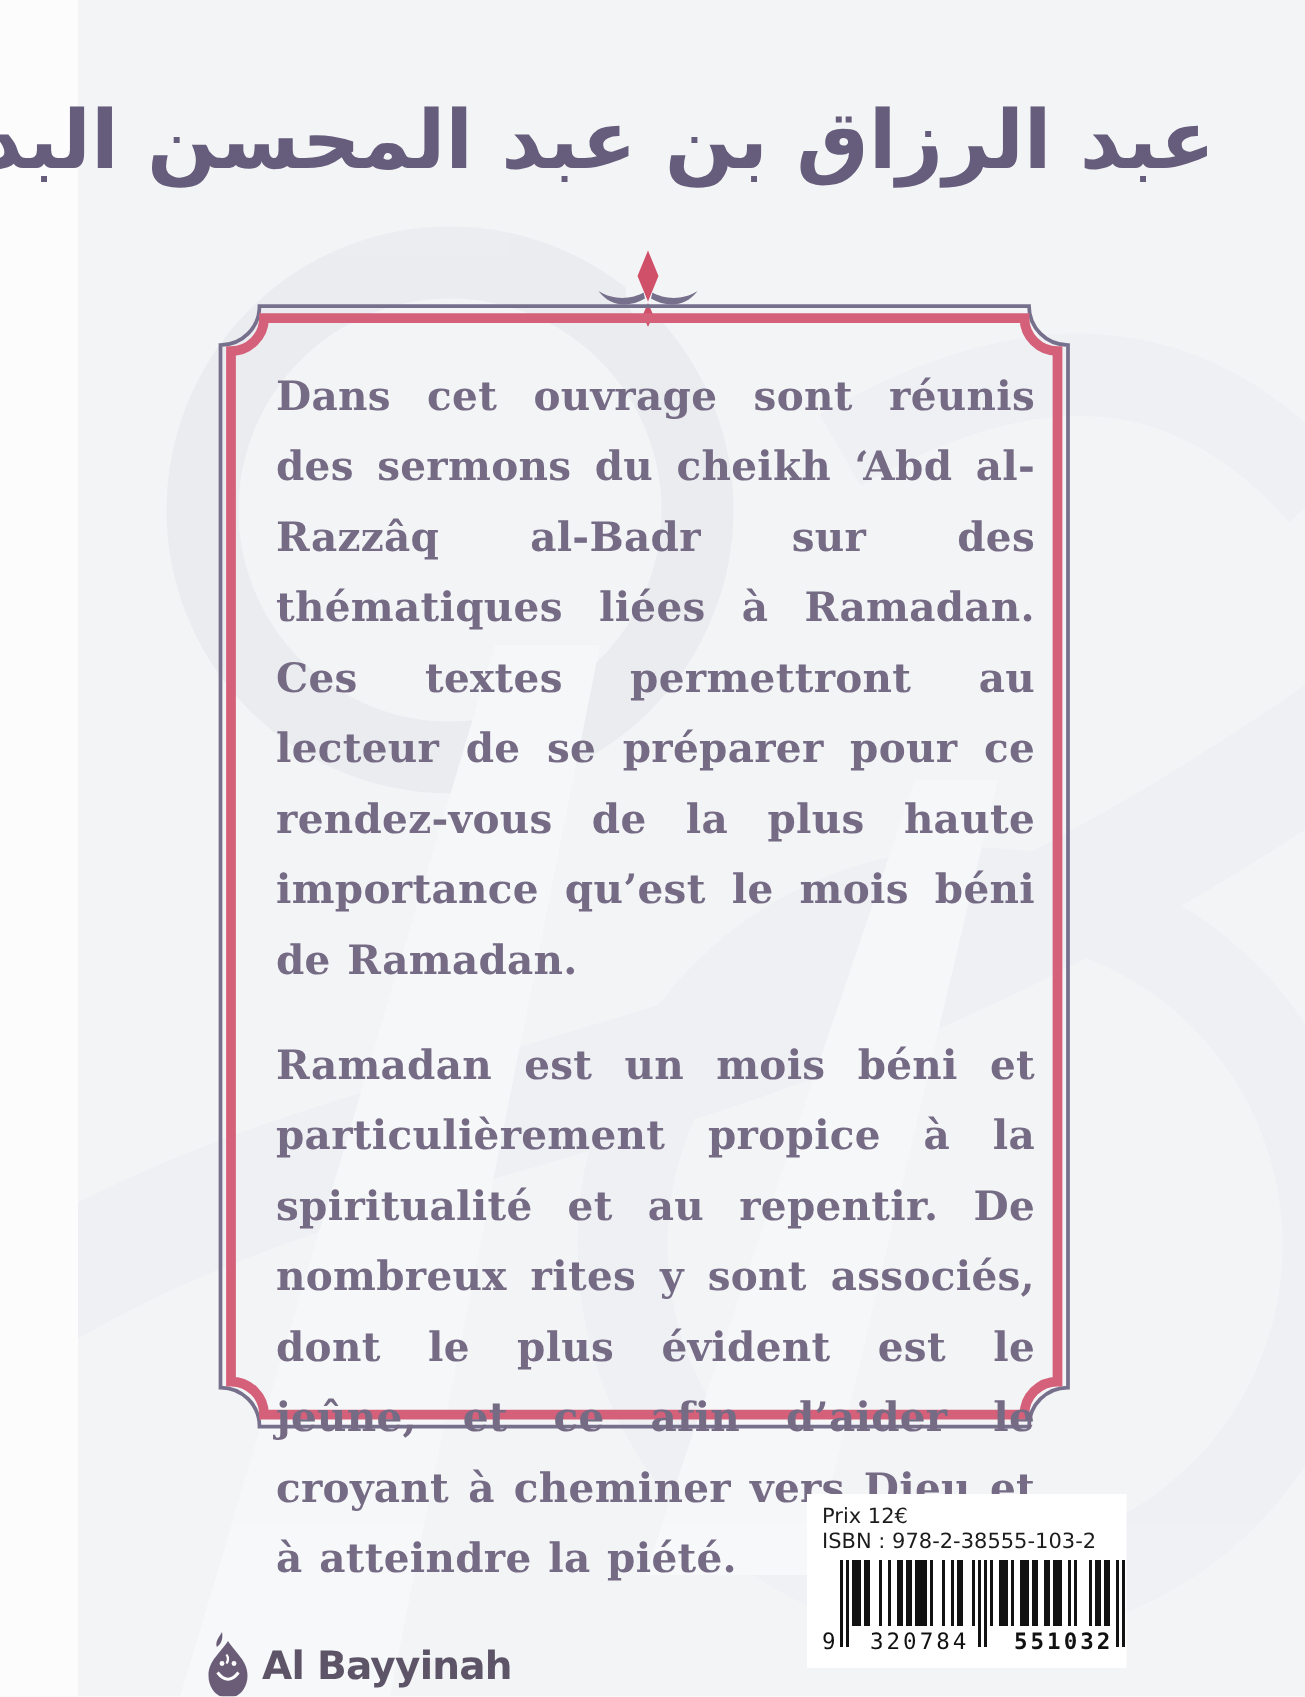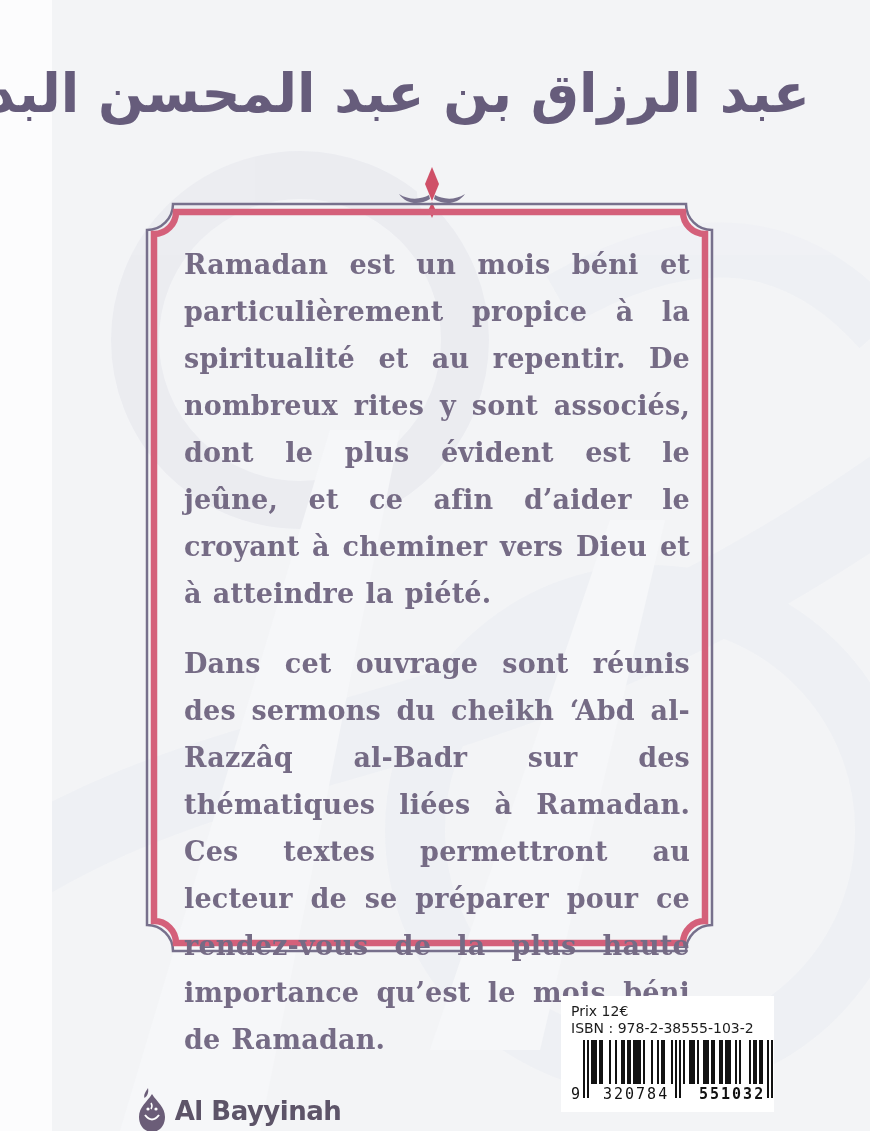--- a/index.html
+++ b/index.html
@@ -57,21 +57,21 @@
   }
   .website{
     margin-top:1px;
     font-family:"DejaVu Serif", serif;
     font-weight:normal;
     font-size:16px;
     color:#c23049;
   }
   
   .barcode-box{
-    position:absolute;left:561px;top:996px;width:213px;height:116px;
+    position:absolute;left:538px;top:996px;width:213px;height:116px;
     background:#ffffff;
     box-sizing:border-box;
     padding:7px 0 0 10px;
     font-family:"DejaVu Sans", sans-serif;
     color:#1c1c1c;
   }
   .price{font-size:14px;line-height:17px;}
   .isbn{font-size:14px;line-height:17px;}
   .bc-wrap{position:relative;width:202px;height:62px;margin-top:3px;}
   .bc-bars{position:absolute;left:12px;top:0;width:190px;height:62px;}
@@ -114,22 +114,22 @@
     <path d="M40 1 L47 18 L40 35 L33 18 Z" fill="#cf5068"></path>
     <path d="M40 36 L43.5 44 L40 52 L36.5 44 Z" fill="#cf5068"></path>
   </svg>
 
   <svg class="frame" width="569" height="751" viewBox="0 0 569 751">
     <path d="M28 2 L541 2 A26 26 0 0 0 567 28 L567 723 A26 26 0 0 0 541 749 L28 749 A26 26 0 0 0 2 723 L2 28 A26 26 0 0 0 28 2 Z" fill="none" stroke="#77708c" stroke-width="2.5"></path>
     <path d="M31 10 L538 10 A22 22 0 0 0 560 32 L560 719 A22 22 0 0 0 538 741 L31 741 A22 22 0 0 0 9 719 L9 32 A22 22 0 0 0 31 10 Z" fill="none" stroke="#d4607a" stroke-width="6.5"></path>
   </svg>
 
   <div class="synopsis">
+    <p>Dans cet ouvrage sont réunis des sermons du cheikh ‘Abd al-Razzâq al-Badr sur des thématiques liées à Ramadan. Ces textes permettront au lecteur de se préparer pour ce rendez-vous de la plus haute importance qu’est le mois béni de Ramadan.</p>
     <p>Ramadan est un mois béni et particulièrement propice à la spiritualité et au repentir. De nombreux rites y sont associés, dont le plus évident est le jeûne, et ce afin d’aider le croyant à cheminer vers Dieu et à atteindre la piété.</p>
-    <p>Dans cet ouvrage sont réunis des sermons du cheikh ‘Abd al-Razzâq al-Badr sur des thématiques liées à Ramadan. Ces textes permettront au lecteur de se préparer pour ce rendez-vous de la plus haute importance qu’est le mois béni de Ramadan.</p>
   </div>
 
   <div class="publisher">
     <div class="logo-row">
       <svg width="34" height="46" viewBox="0 0 34 46">
         <path d="M13 0 C 10.5 4, 8.5 6.5, 9.5 10 C 12 8.5, 14 5, 13 0 Z" fill="#6b5d78"></path>
         <path d="M17 6 C 12 14, 4 19, 4 29 C 4 38, 10 44, 17 44 C 24 44, 30 38, 30 29 C 30 19, 22 14, 17 6 Z" fill="#6b5d78"></path>
         <path d="M10 27 q7 9 14 0" stroke="#ffffff" stroke-width="2" fill="none"></path>
         <circle cx="13" cy="21" r="1.6" fill="#ffffff"></circle>
         <circle cx="21" cy="21" r="1.6" fill="#ffffff"></circle>

